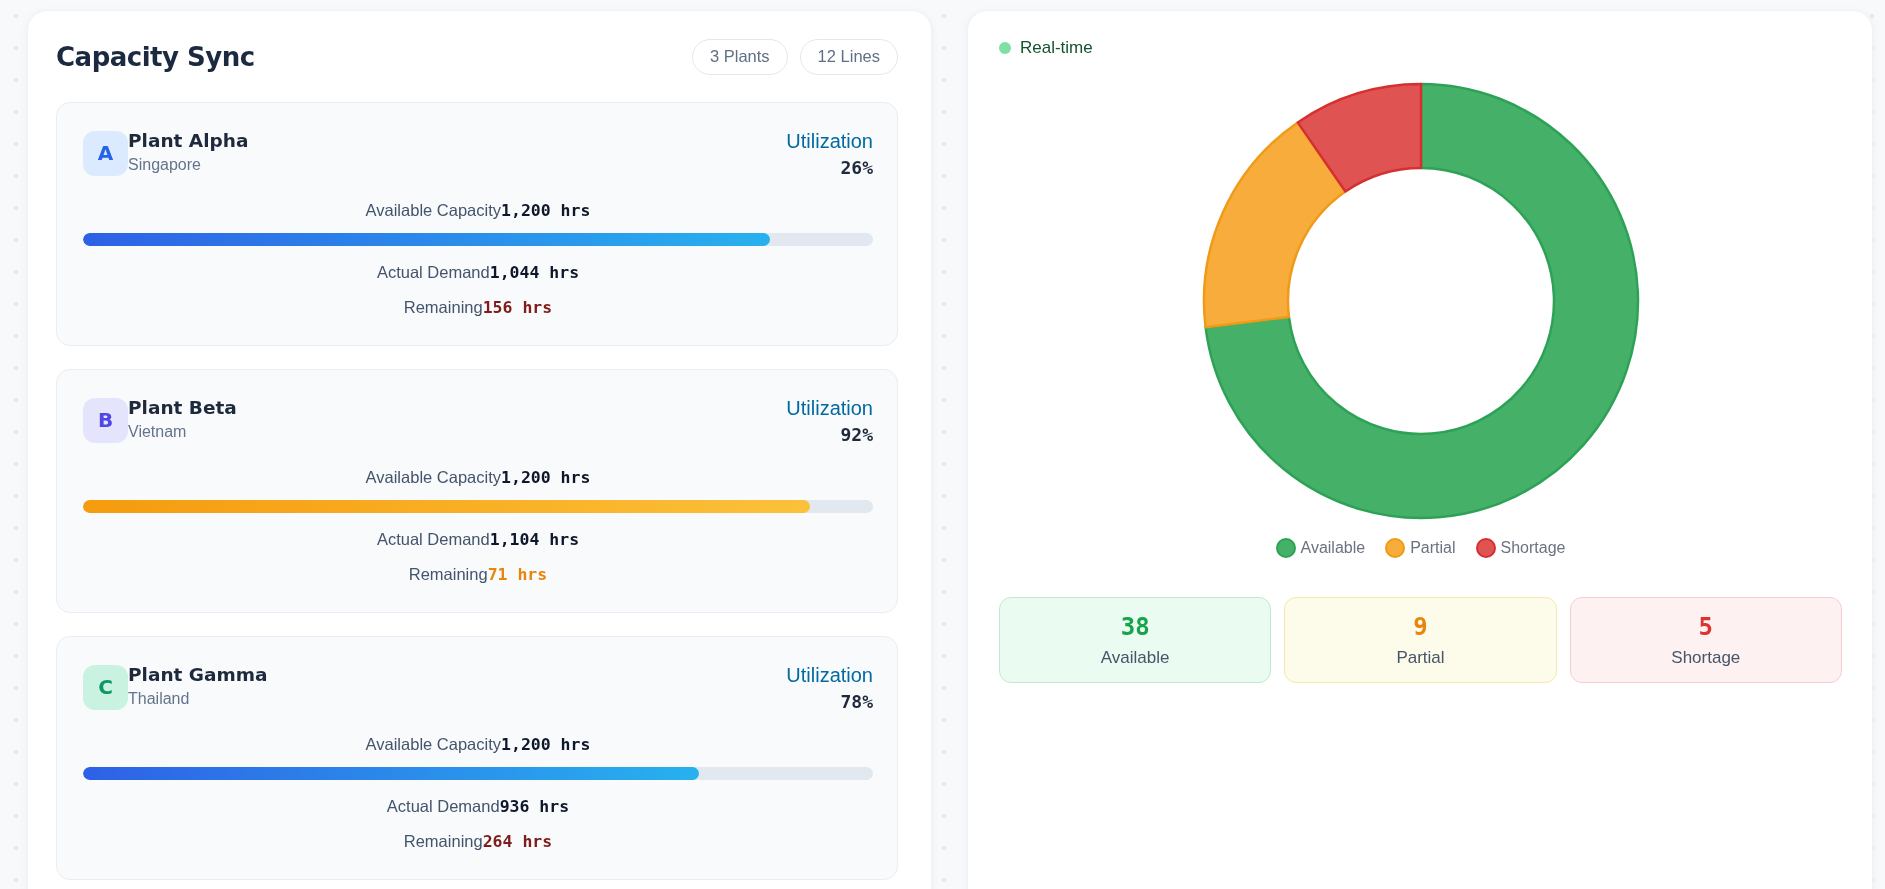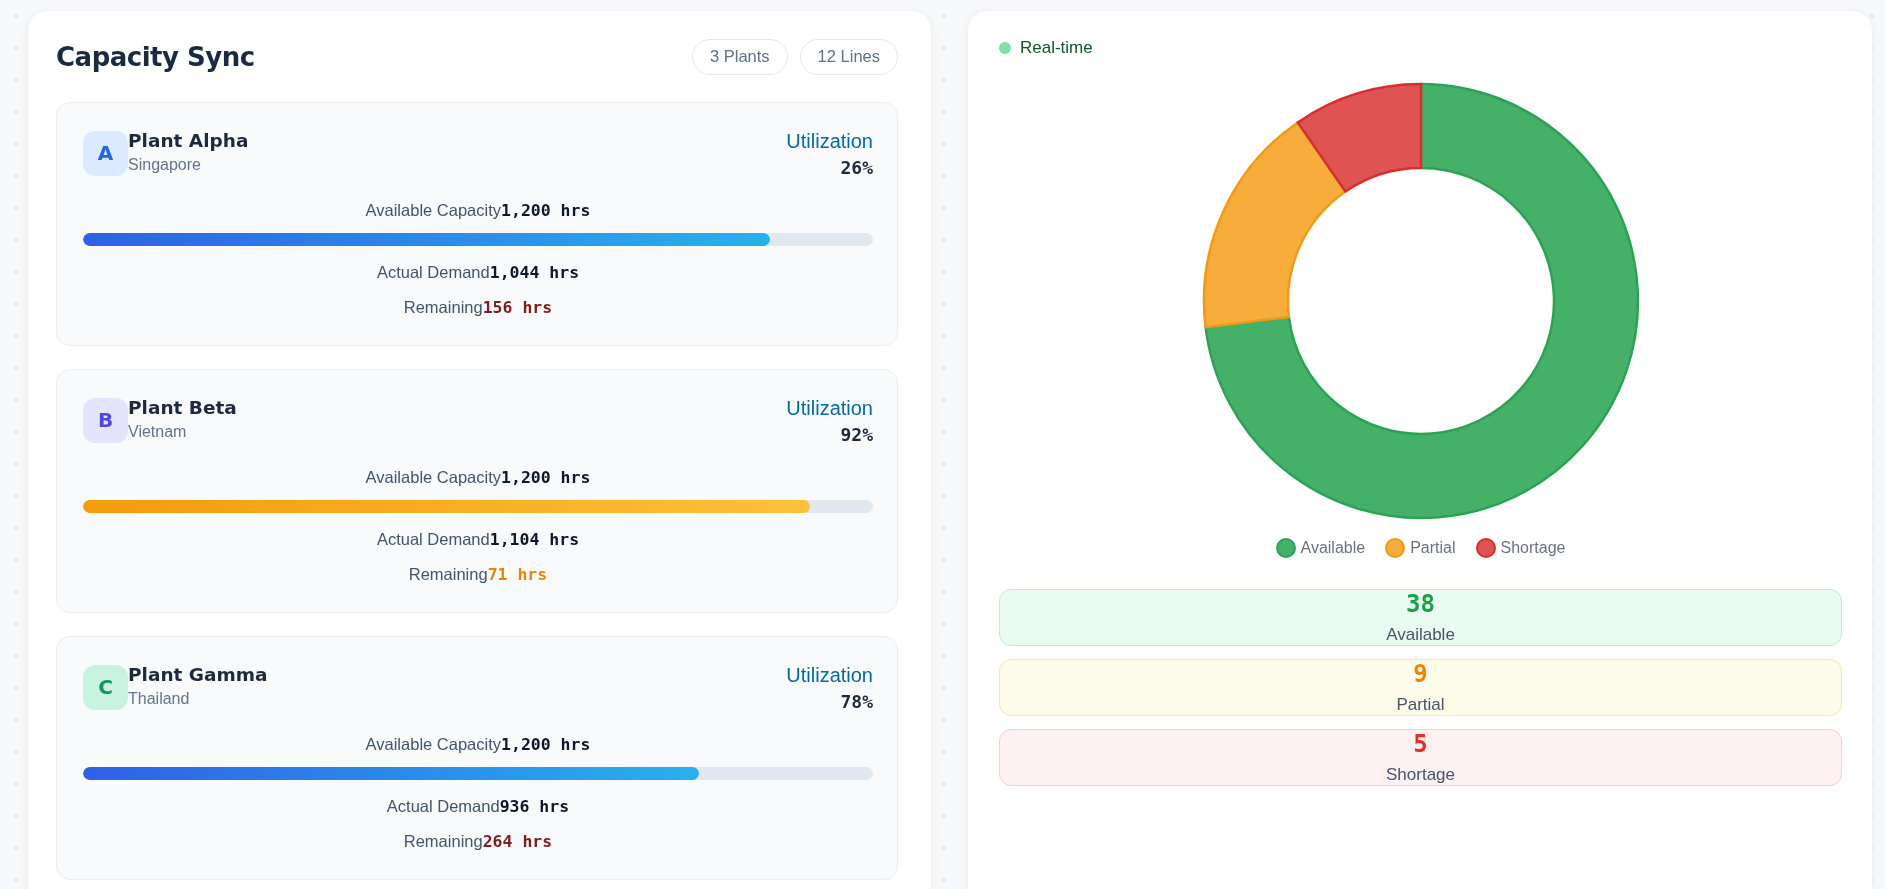--- a/index.html
+++ b/index.html
@@ -72,21 +72,21 @@
   .realtime { display:flex; align-items:center; gap:9px; }
   .realtime-dot { width:12px; height:12px; border-radius:50%; background:#7fdfa4; }
   .realtime-label { font-size:17px; color:#14532d; }
 
   .donut-wrap { display:flex; justify-content:center; margin-top:13px; }
   .legend { display:flex; justify-content:center; align-items:center; gap:20px; margin-top:7px; }
   .legend-item { display:flex; align-items:center; gap:5px; cursor:pointer; }
   .legend-swatch { width:20px; height:20px; border-radius:50%; border:2.5px solid transparent; }
   .legend-label { font-size:16px; color:#6b7280; }
 
-  .stats { display:flex; gap:13px; margin-top:31px;flex-direction:column; }
+  .stats { display:flex; gap:13px; margin-top:39px; }
   .stat-box {
     flex:1; height:86px; border-radius:12px; border:1.5px solid transparent;
     display:flex; flex-direction:column; align-items:center; justify-content:center; gap:7px;
   }
   .stat-green  { background:#eafbf1; border-color:#bceccd; }
   .stat-yellow { background:#fdfbe9; border-color:#f3e9ac; }
   .stat-red    { background:#fdf1f1; border-color:#f6ced2; }
   .stat-value { font-family:"DejaVu Sans Mono", monospace; font-weight:bold; font-size:24px; }
   .stat-green .stat-value  { color:#17a34a; }
   .stat-yellow .stat-value { color:#e8860b; }

